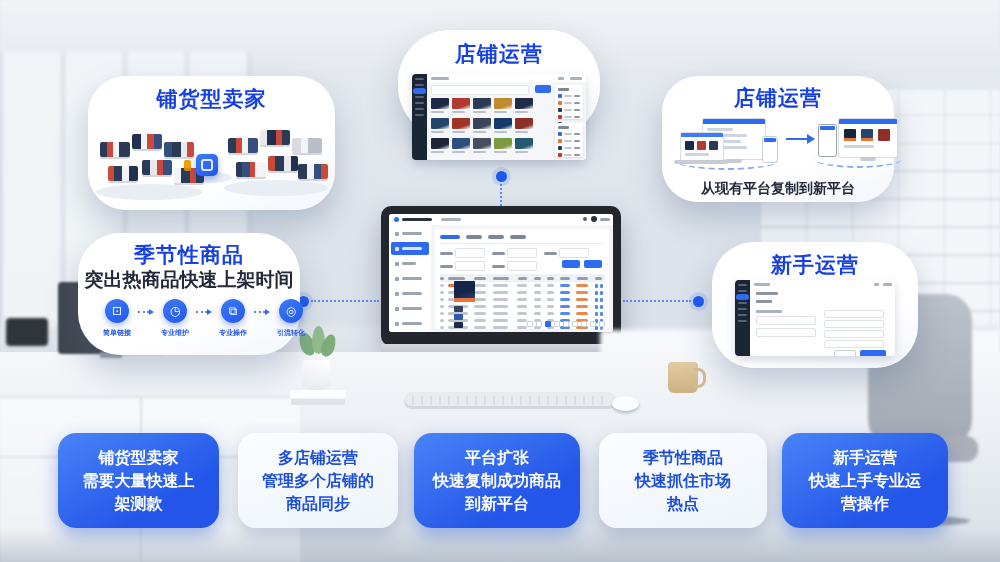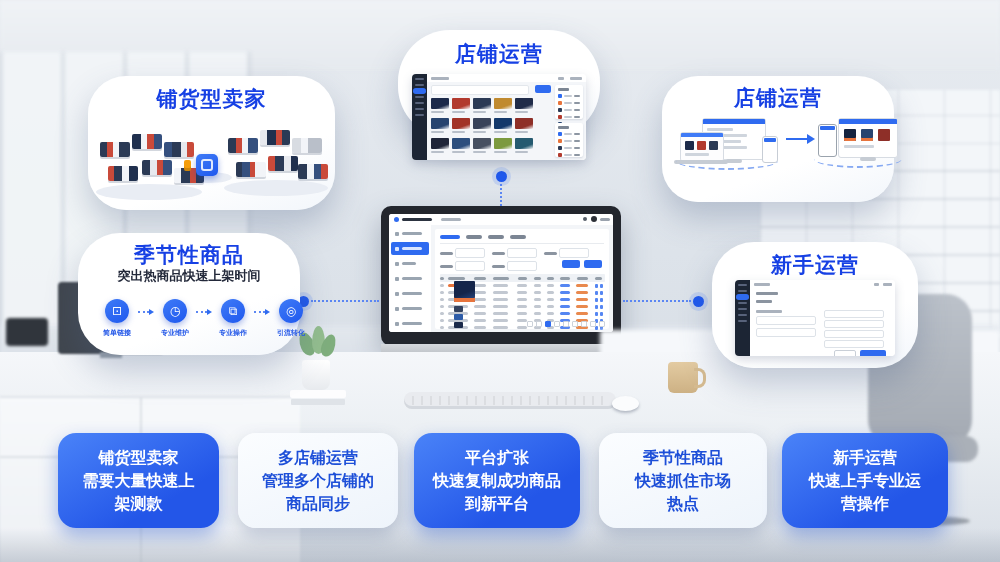--- a/index.html
+++ b/index.html
@@ -754,25 +754,26 @@
       <div class="dev-mon" style="left:176px;top:42px;width:58px;height:38px;">
         <div class="bar"></div>
         <div class="prod-sq" style="left:5px;top:10px;width:12px;height:12px;background:#14233f;box-shadow:inset 0 -3px 0 #e8743c;"></div>
         <div class="prod-sq" style="left:22px;top:10px;width:12px;height:12px;background:#27446f;box-shadow:inset 0 -3px 0 #e8743c;"></div>
         <div class="prod-sq" style="left:39px;top:10px;width:12px;height:12px;background:#8e2f28;"></div>
         <i style="left:5px;top:26px;width:30px;"></i>
       </div>
       <div class="dev-base" style="left:198px;top:81px;width:16px;height:4px;"></div>
       <div class="dash-arc" style="left:152px;top:74px;width:88px;"></div>
     </div>
+    <div class="b-sub" style="top:104px;font-size:14px;">从现有平台复制到新平台</div>
   </div>
 
   <div class="bubble" style="left:78px;top:233px;width:222px;height:122px;border-radius:42px;">
     <div class="b-title" style="top:8px;font-size:21px;">季节性商品</div>
-    <div class="b-sub" style="top:34px;font-size:13px;">突出热商品快速上架时间</div>
+    <div class="b-sub" style="top:34px;font-size:19px;">突出热商品快速上架时间</div>
     <div class="steps" style="left:18px;top:66px;">
       <div class="step">
         <div class="step-circle">⊡</div>
         <div class="step-label">简单链接</div>
       </div>
       <div class="step-arrow">
           <span class="ln"></span>
           <span class="hd"></span>
         </div>
       <div class="step">

